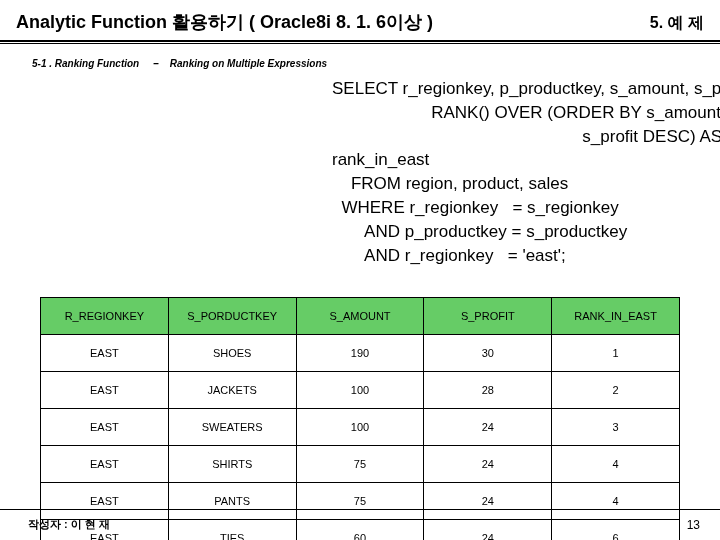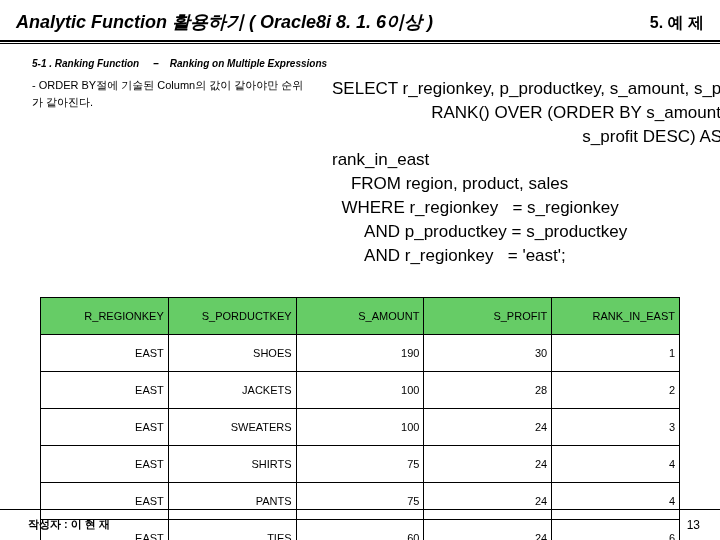--- a/index.html
+++ b/index.html
@@ -14,21 +14,20 @@
   }
   .header-row {
     display: flex;
     justify-content: space-between;
     align-items: baseline;
     padding: 10px 16px 4px 16px;
   }
   .main-title {
     font-size: 18px;
     font-weight: bold;
-    font-style: italic;
   }
   .section-label {
     font-size: 16px;
     font-weight: bold;
   }
   .hr1 {
     border: none;
     border-top: 2px solid #000;
     margin: 2px 0 0 0;
   }
@@ -65,21 +64,21 @@
   }
   table {
     border-collapse: collapse;
     width: 100%;
     font-size: 11px;
     table-layout: fixed;
   }
   th, td {
     border: 1px solid #000;
     padding: 12px 4px;
-    text-align: right;
+    text-align: center;
     height: 30px;
   }
   th {
     background: #66cc66;
     font-weight: normal;
   }
   .footer {
     position: absolute;
     bottom: 8px;
     left: 8px;
@@ -114,21 +113,20 @@
 <div class="sub-row">
   <span>5-1 . Ranking Function</span>
   &nbsp;&nbsp;&nbsp;
   <span>–</span>
   &nbsp;&nbsp;
   <span>Ranking on Multiple Expressions</span>
 </div>
 
 <div class="body-area">
   <div class="left-col">
-    <p>- ORDER BY절에 기술된 Column의 값이 같아야만 순위가 같아진다.</p>
   </div>
   <div class="right-col">SELECT r_regionkey, p_productkey, s_amount, s_profit,
                      RANK() OVER (ORDER BY s_amount DESC,
                                                      s_profit DESC) AS
 rank_in_east
     FROM region, product, sales
   WHERE r_regionkey   = s_regionkey
        AND p_productkey = s_productkey
        AND r_regionkey   = 'east';</div>
 </div>

